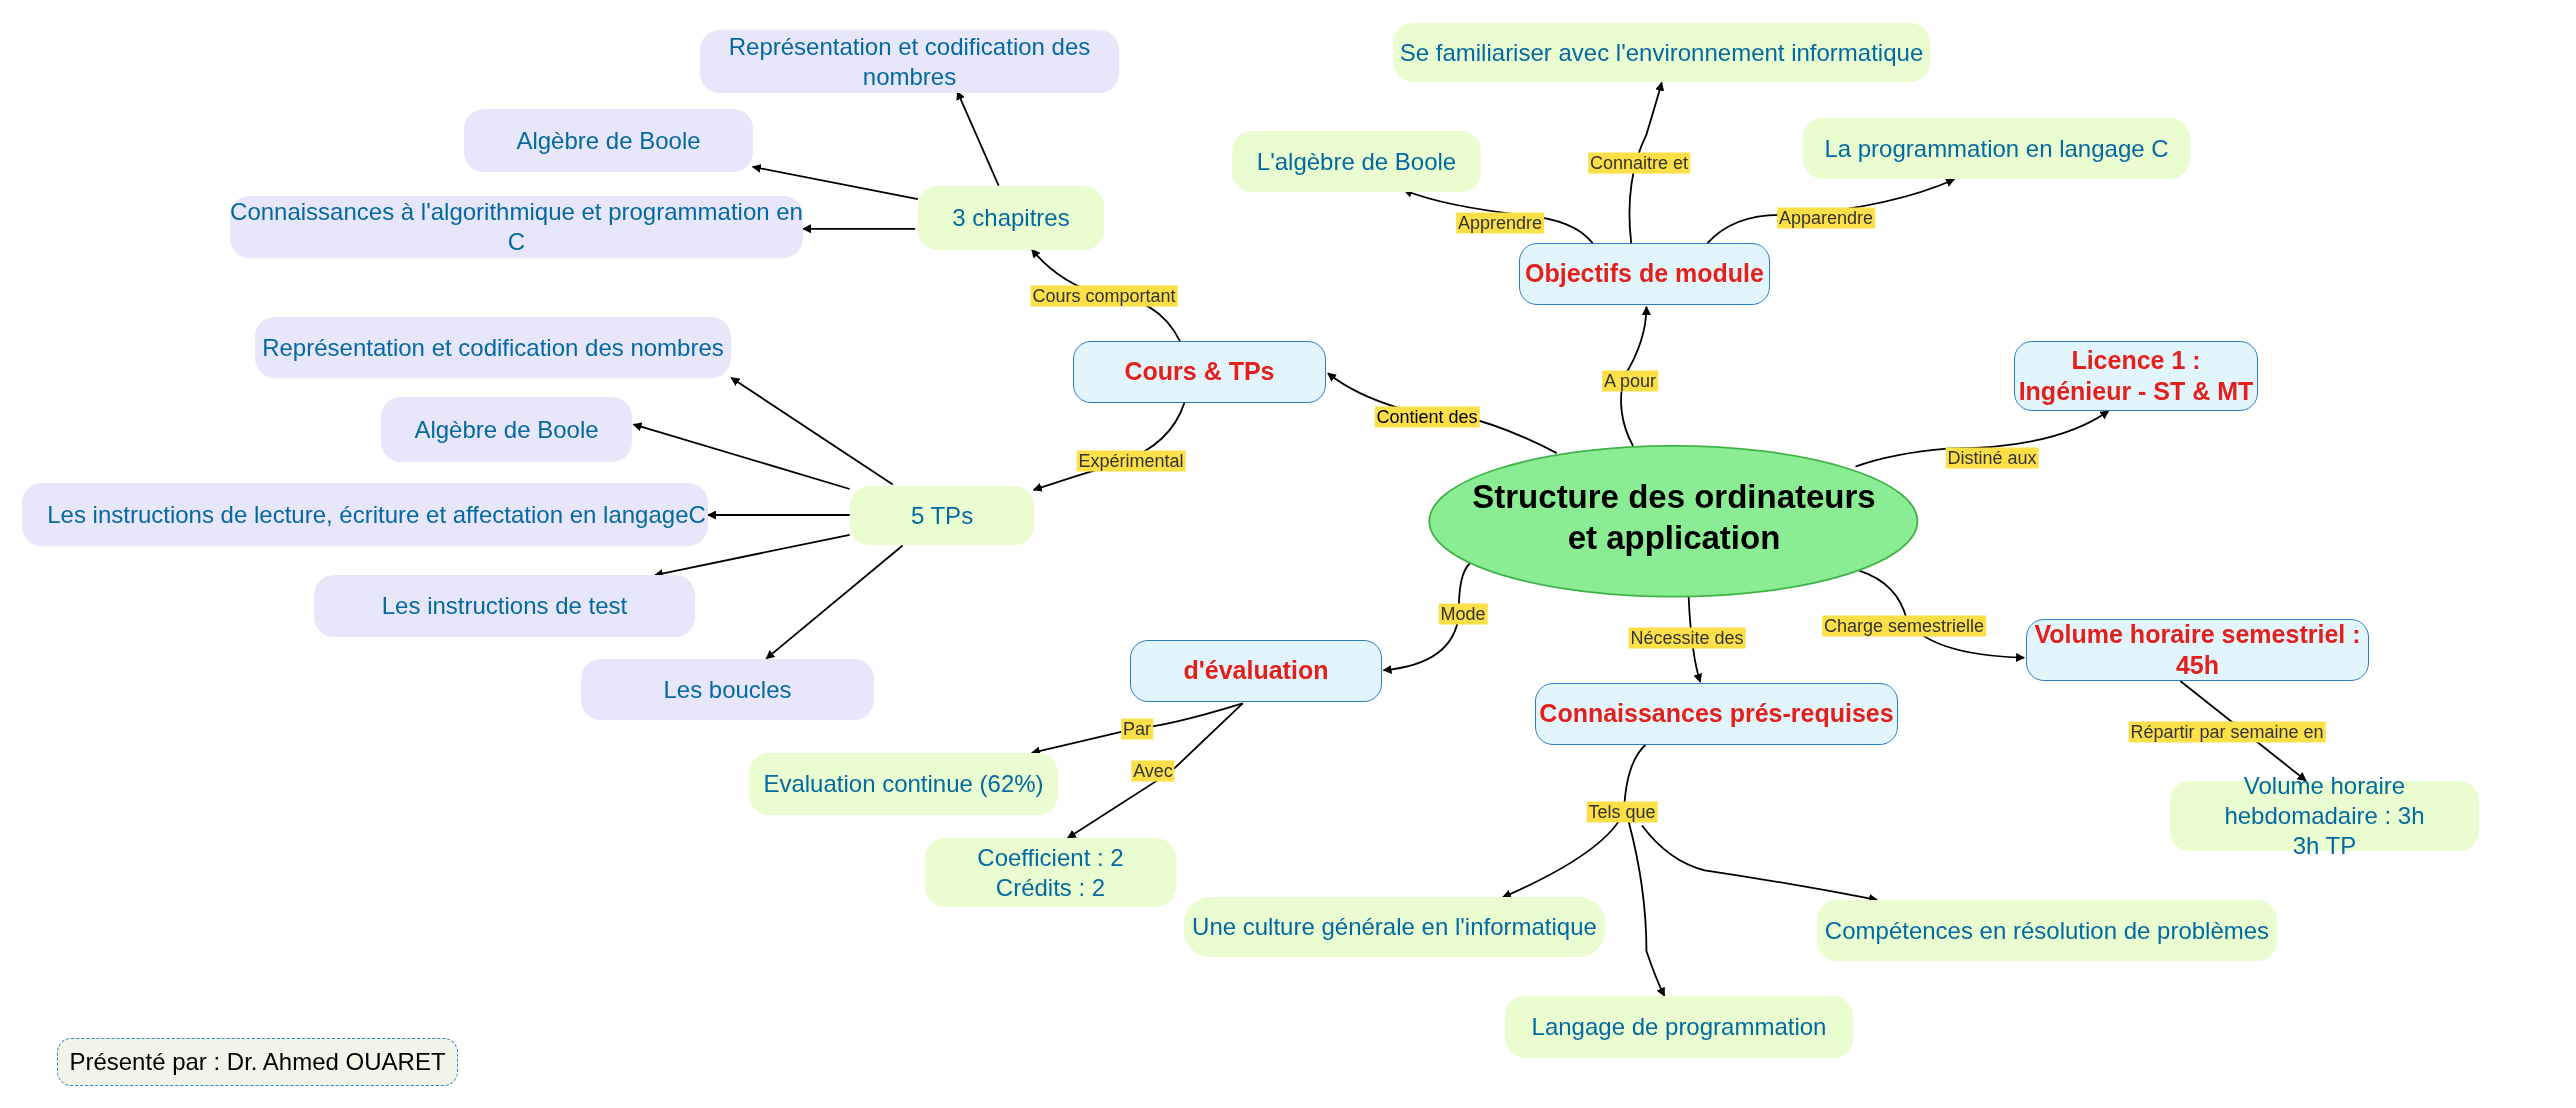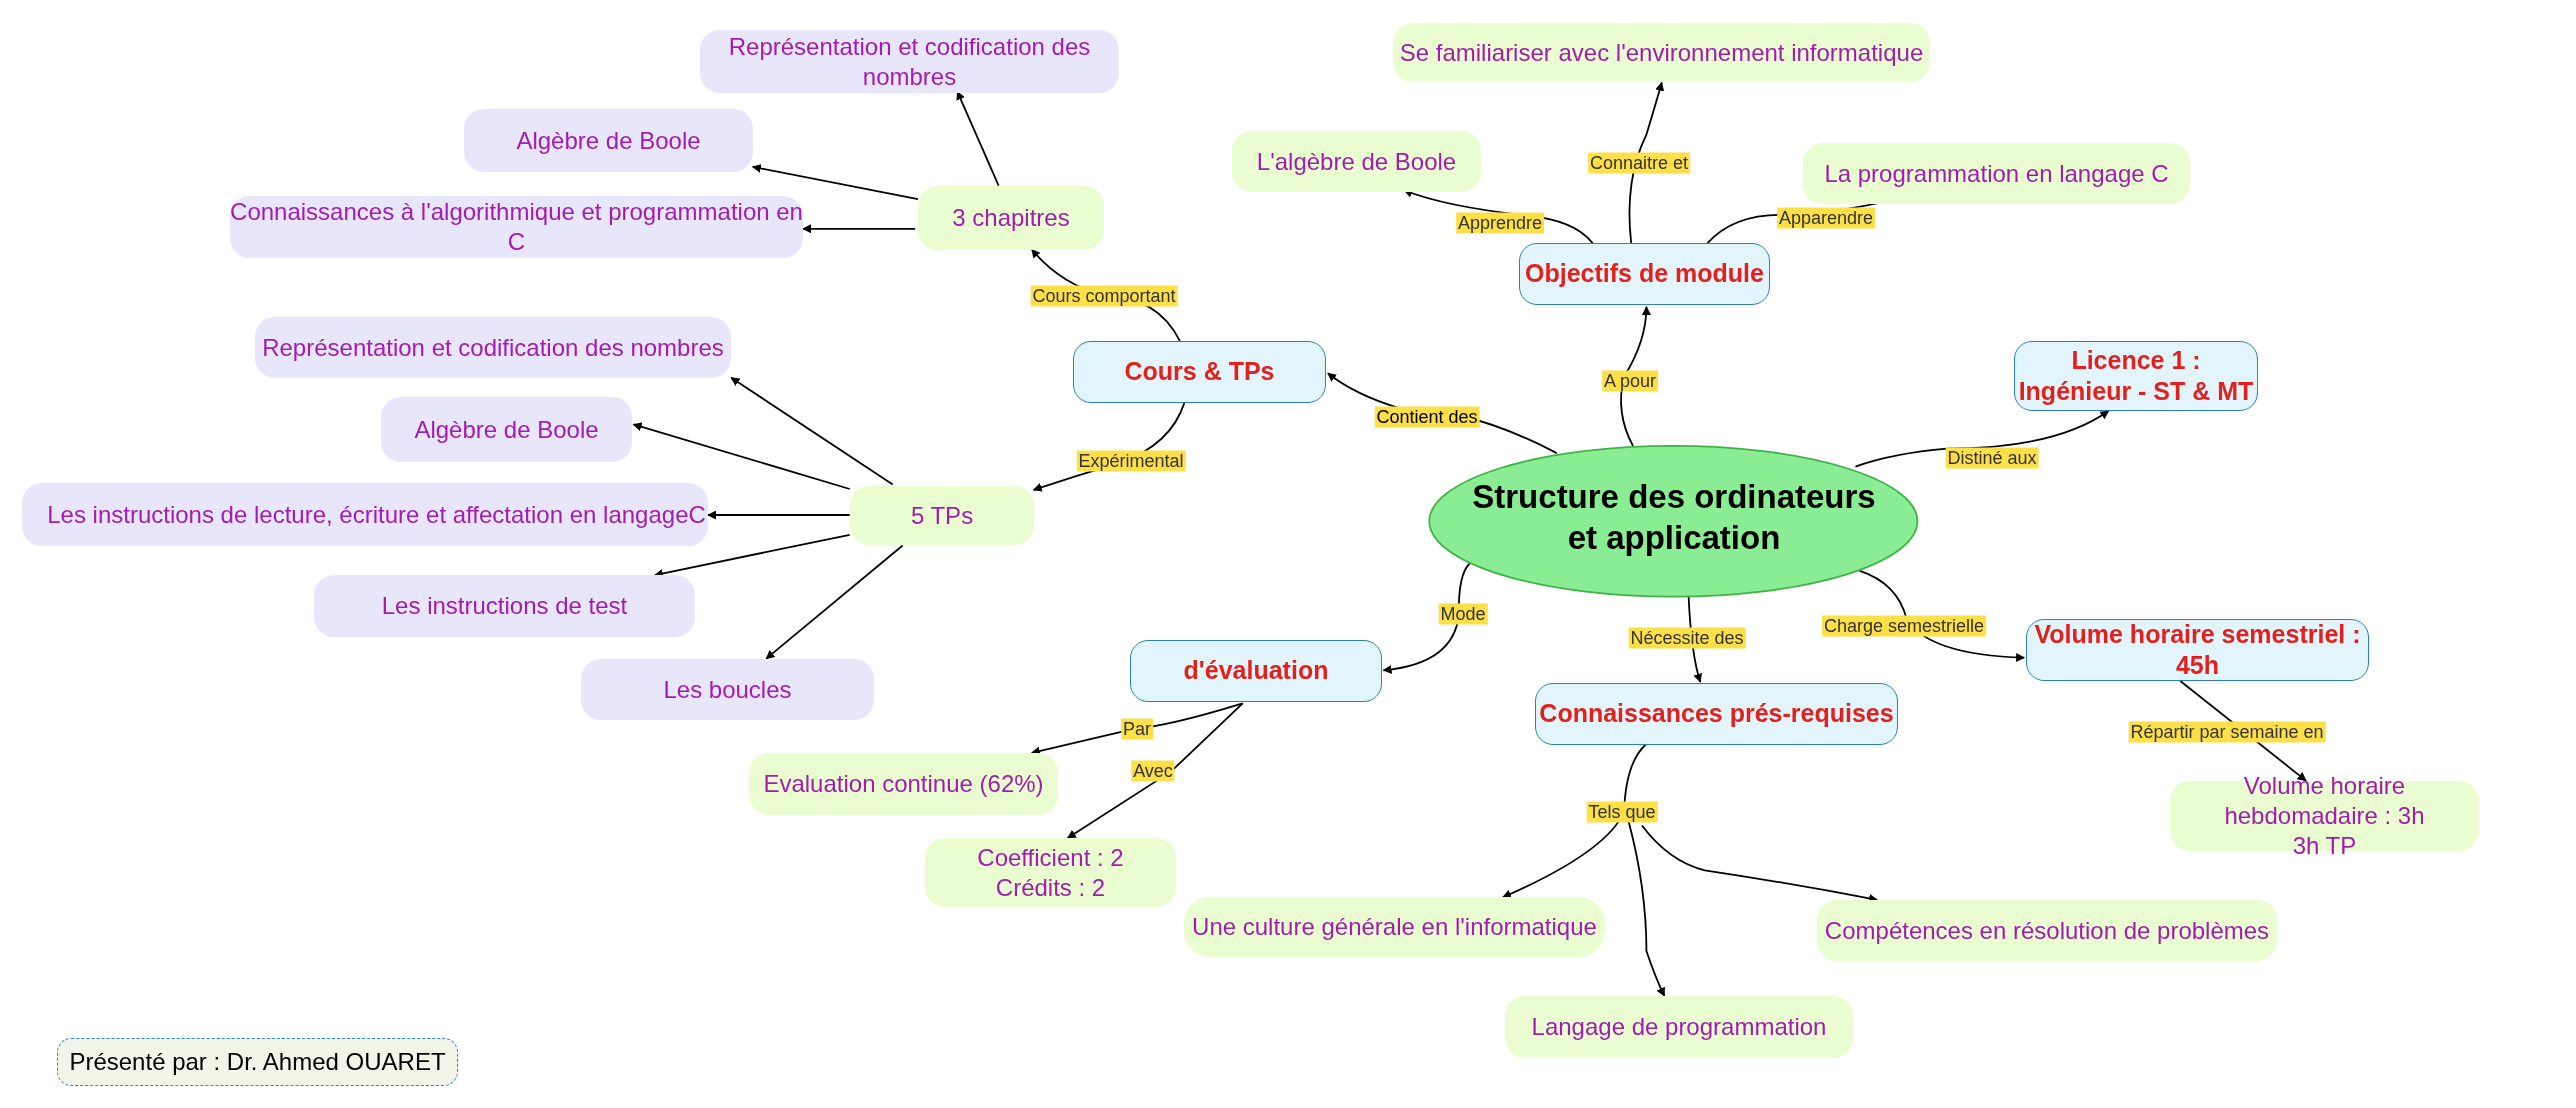--- a/index.html
+++ b/index.html
@@ -1,21 +1,21 @@
 <!DOCTYPE html>
 <html style="font-size:14.4px"><head>
 <meta charset="utf-8">
 <style>
   html, body { margin: 0; padding: 0; background: #ffffff; }
   body { width: 2576px; height: 1109px; position: relative; overflow: hidden;
          font-family: "Liberation Sans", sans-serif; }
   #edges { position: absolute; left: 0; top: 0; width: 2576px; height: 1109px; }
   .node { position: absolute; box-sizing: border-box; display: flex; align-items: center;
           justify-content: center; text-align: center; border-radius: 20px;
-          font-size: 24px; color: #a21caf; line-height: 1.25; white-space: pre-line; }
+          font-size: 24px; color: #0369a1; line-height: 1.25; white-space: pre-line; }
   .lav { background: #e8e6fb; }
   .lime { background: #eafdd0; }
   .hub { background: #e3f5fc; border: 1.8px solid #2a7fc2; color: #e3201b; font-weight: bold;
          font-size: 25px; border-radius: 18px; }
   .center-text { position: absolute; text-align: center; font-weight: bold; font-size: 33px;
                  color: #000; line-height: 1.25; white-space: pre-line; }
   .elabel { position: absolute; font-size: 18px; color: #333; background: #fde047; padding: 0 1.8px;
             white-space: nowrap; transform: translate(-50%, -50%); }
   .presenter { position: absolute; box-sizing: border-box; border: 1.8px dashed #2a86c8;
                background: #f3f4e8; border-radius: 14.4px; display: flex; align-items: center;
@@ -108,21 +108,21 @@
 
 <div class="node lime" style="left:850px;top:486px;width:184px;height:59px;">5 TPs</div>
 <div class="node lav" style="left:255px;top:317px;width:476px;height:61px;">Représentation et codification des nombres</div>
 <div class="node lav" style="left:381px;top:397px;width:251px;height:65px;">Algèbre de Boole</div>
 <div class="node lav" style="left:21.5px;top:483px;width:686px;height:63px;padding-left:24px;">Les instructions de lecture, écriture et affectation en langageC</div>
 <div class="node lav" style="left:314px;top:575px;width:381px;height:62px;">Les instructions de test</div>
 <div class="node lav" style="left:581px;top:659px;width:293px;height:61px;">Les boucles</div>
 
 <div class="node lime" style="left:1232px;top:131px;width:249px;height:61px;">L'algèbre de Boole</div>
 <div class="node lime" style="left:1393px;top:23px;width:537px;height:59px;">Se familiariser avec l'environnement informatique</div>
-<div class="node lime" style="left:1803px;top:118px;width:387px;height:61px;margin-top:25px;">La programmation en langage C</div>
+<div class="node lime" style="left:1803px;top:118px;width:387px;height:61px;">La programmation en langage C</div>
 
 <div class="node lime" style="left:749px;top:753px;width:309px;height:62px;">Evaluation continue (62%)</div>
 <div class="node lime" style="left:925px;top:838px;width:251px;height:69px;">Coefficient : 2
 Crédits : 2</div>
 
 <div class="node lime" style="left:1184px;top:897px;width:421px;height:60px;border-radius:26px;">Une culture générale en l'informatique</div>
 <div class="node lime" style="left:1505px;top:996px;width:348px;height:62px;">Langage de programmation</div>
 <div class="node lime" style="left:1817px;top:900px;width:460px;height:61px;">Compétences en résolution de problèmes</div>
 
 <div class="node lime" style="left:2170px;top:781px;width:309px;height:70px;">Volume horaire hebdomadaire : 3h

